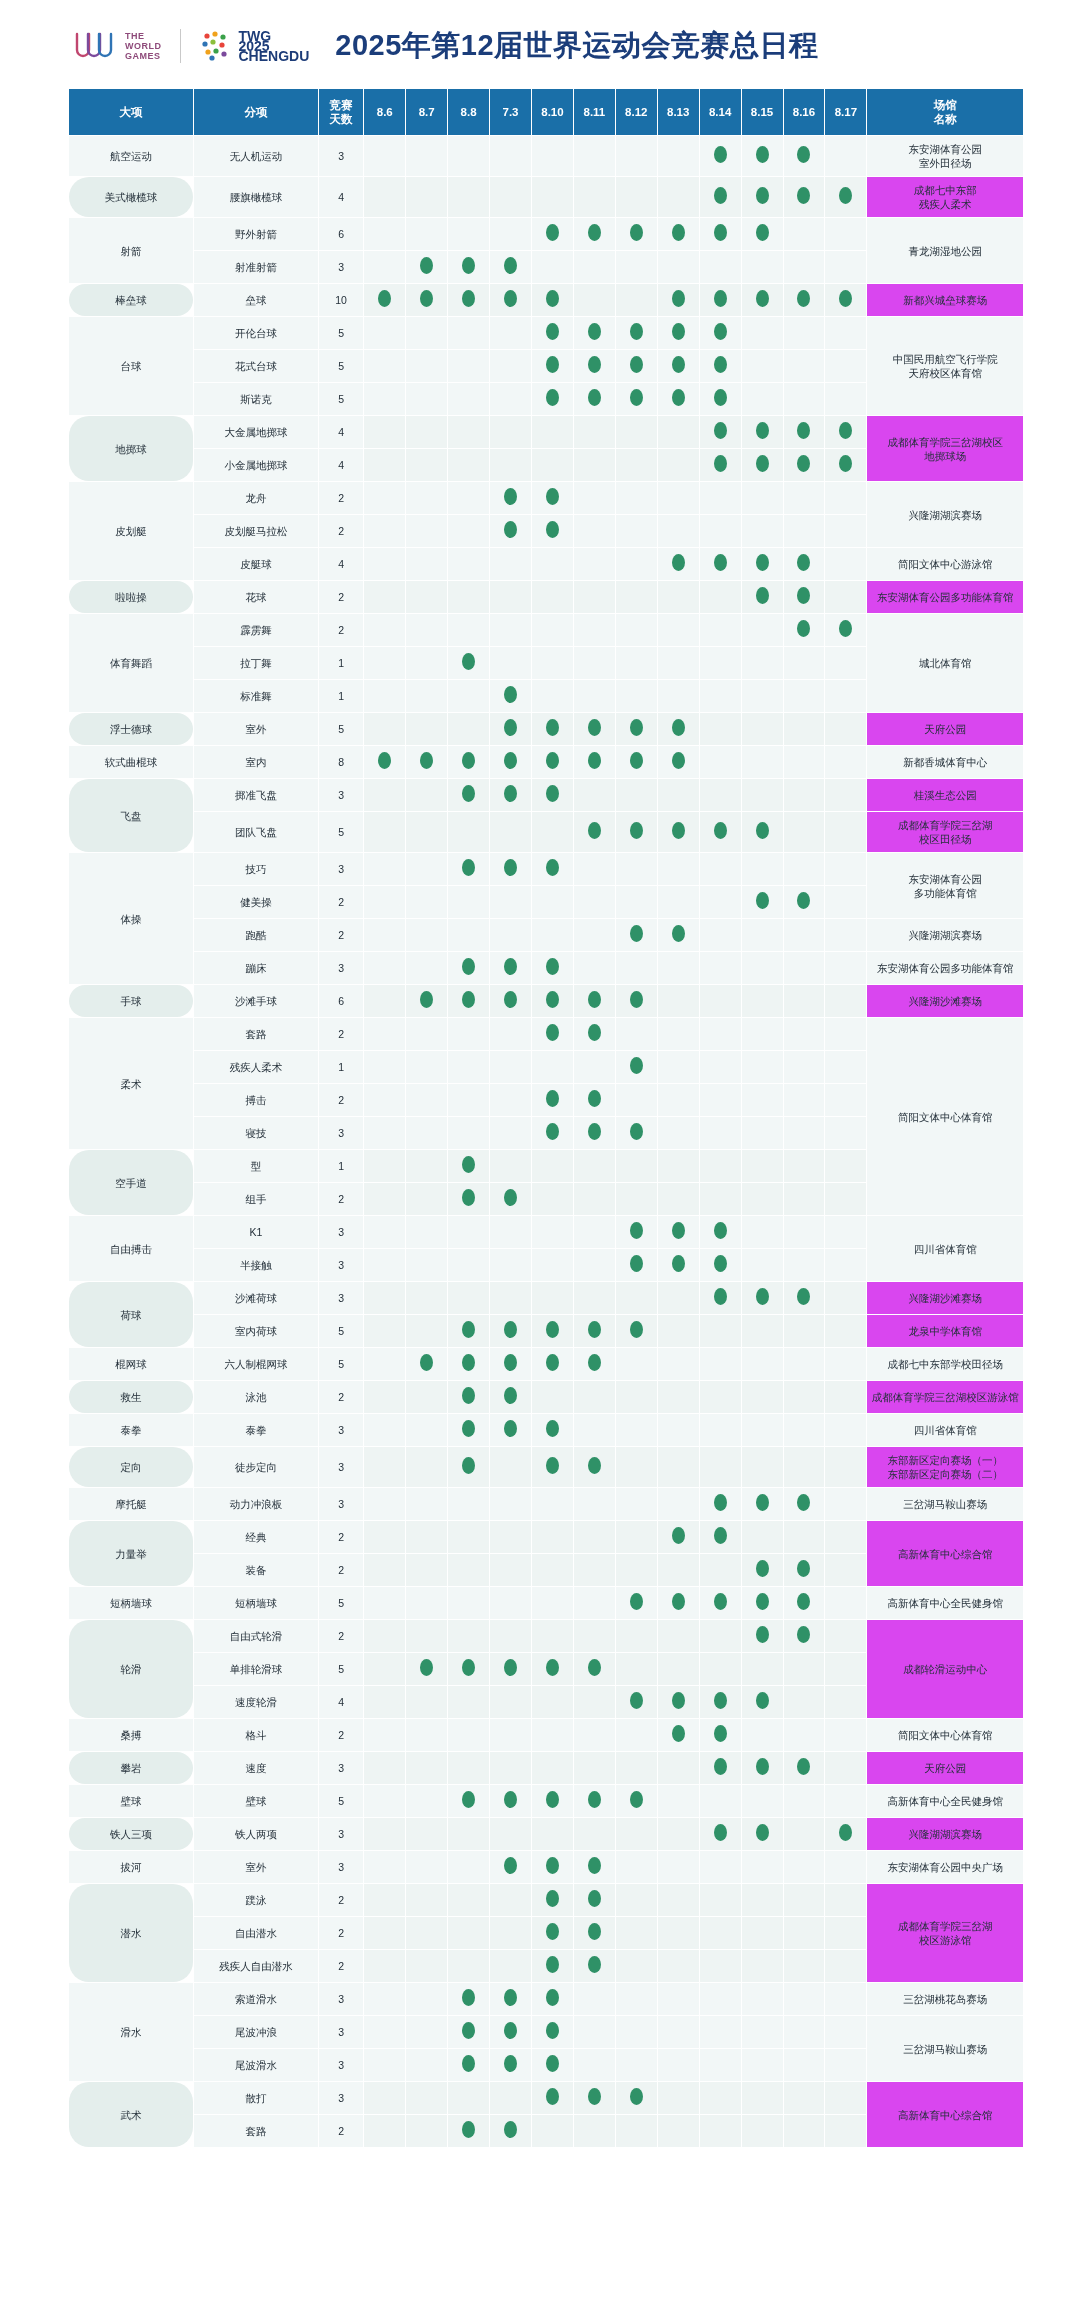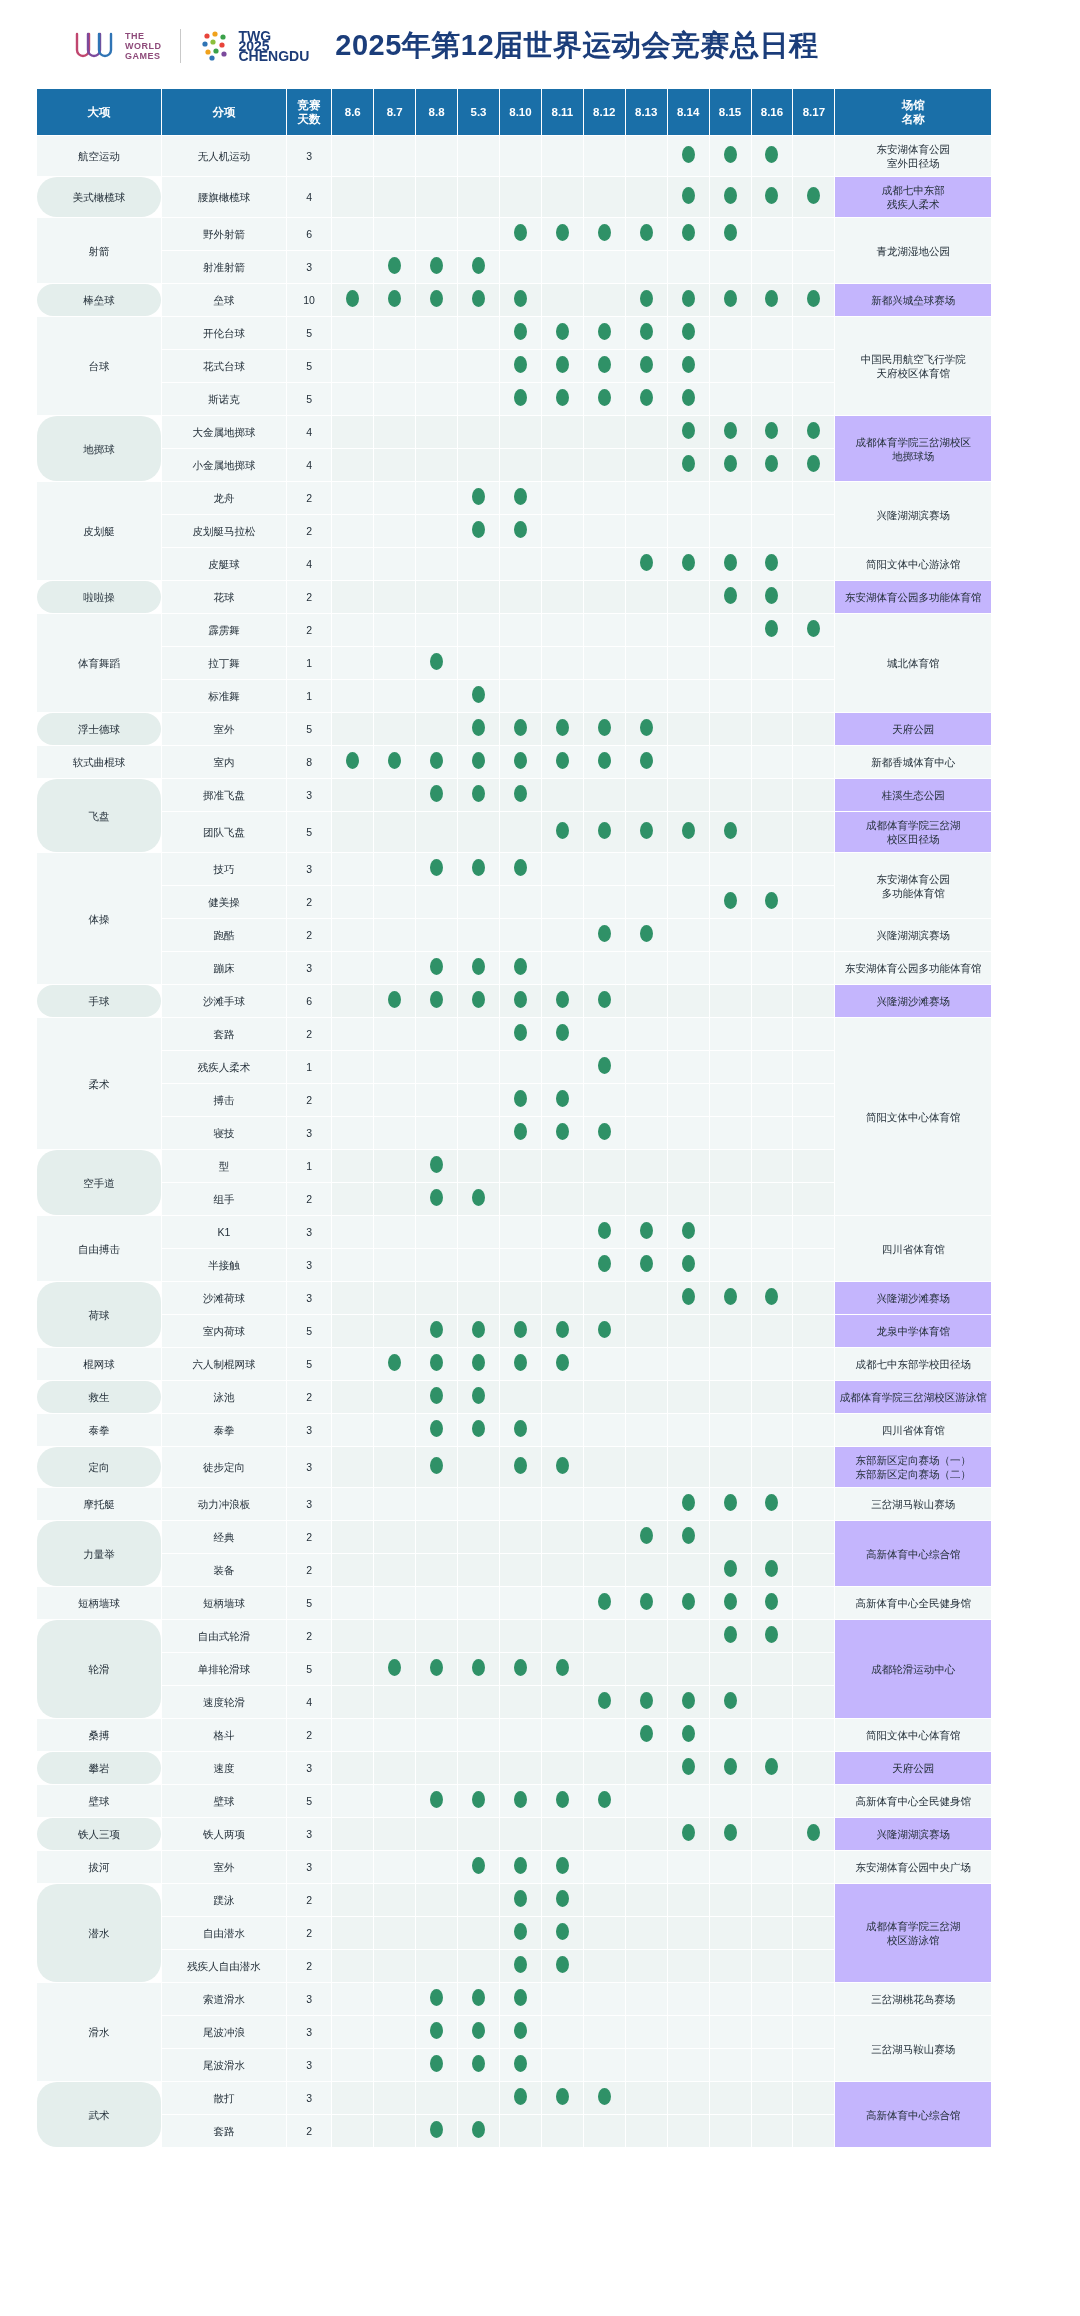--- a/index.html
+++ b/index.html
@@ -37,21 +37,21 @@
   .page-title {
     font-size: 29px;
     font-weight: 800;
     color: #1b3d7a;
     letter-spacing: .5px;
     white-space: nowrap;
     text-align: right;
   }
 
   
-  .table-zone { padding: 0 62px 40px 36px; }
+  .table-zone { padding: 0 62px 40px 68px; }
   table.sched {
     width: 956px;
     border-collapse: separate;
     border-spacing: 1px;
     background: #ffffff;
     table-layout: fixed;
   }
   table.sched th {
     background: #1a6fa8;
     color: #ffffff;
@@ -77,21 +77,21 @@
     line-height: 14px;
     background: #f2f7f7;
   }
   td.shade-a { background: #f4f9f9; }
   td.shade-b { background: #e7f0ee; }
   td.cell-day { background: #f4f8f8; padding: 0; height: 100%; }
   td.cell-day.alt { background: #eef4f3; }
   td.grp { background: #eef4f4; }
   td.grp.alt { background: #e4eeec; border-radius: 20px; }
   td.venue { background: #f3f8f8; font-size: 10.5px; }
-  td.venue.alt { background: #c4b5fd; }
+  td.venue.alt { background: #d946ef; }
   td.num { font-size: 11px; }
 
   .dot {
     display: inline-block;
     width: 13px; height: 17px;
     border-radius: 50%;
     background: #2f9167;
   }
 
   .sub-name { white-space: nowrap; }
@@ -155,21 +155,21 @@
           <th class="c-big">大项</th>
           <th class="c-sub">分项</th>
           <th class="c-days">
             <div>竞赛</div>
             <div>天数</div>
           </th>
 
           <th class="c-date">8.6</th>
             <th class="c-date">8.7</th>
             <th class="c-date">8.8</th>
-            <th class="c-date">5.3</th>
+            <th class="c-date">7.3</th>
             <th class="c-date">8.10</th>
             <th class="c-date">8.11</th>
             <th class="c-date">8.12</th>
             <th class="c-date">8.13</th>
             <th class="c-date">8.14</th>
             <th class="c-date">8.15</th>
             <th class="c-date">8.16</th>
             <th class="c-date">8.17</th>
             <th class="c-venue">
             <div>场馆</div>

